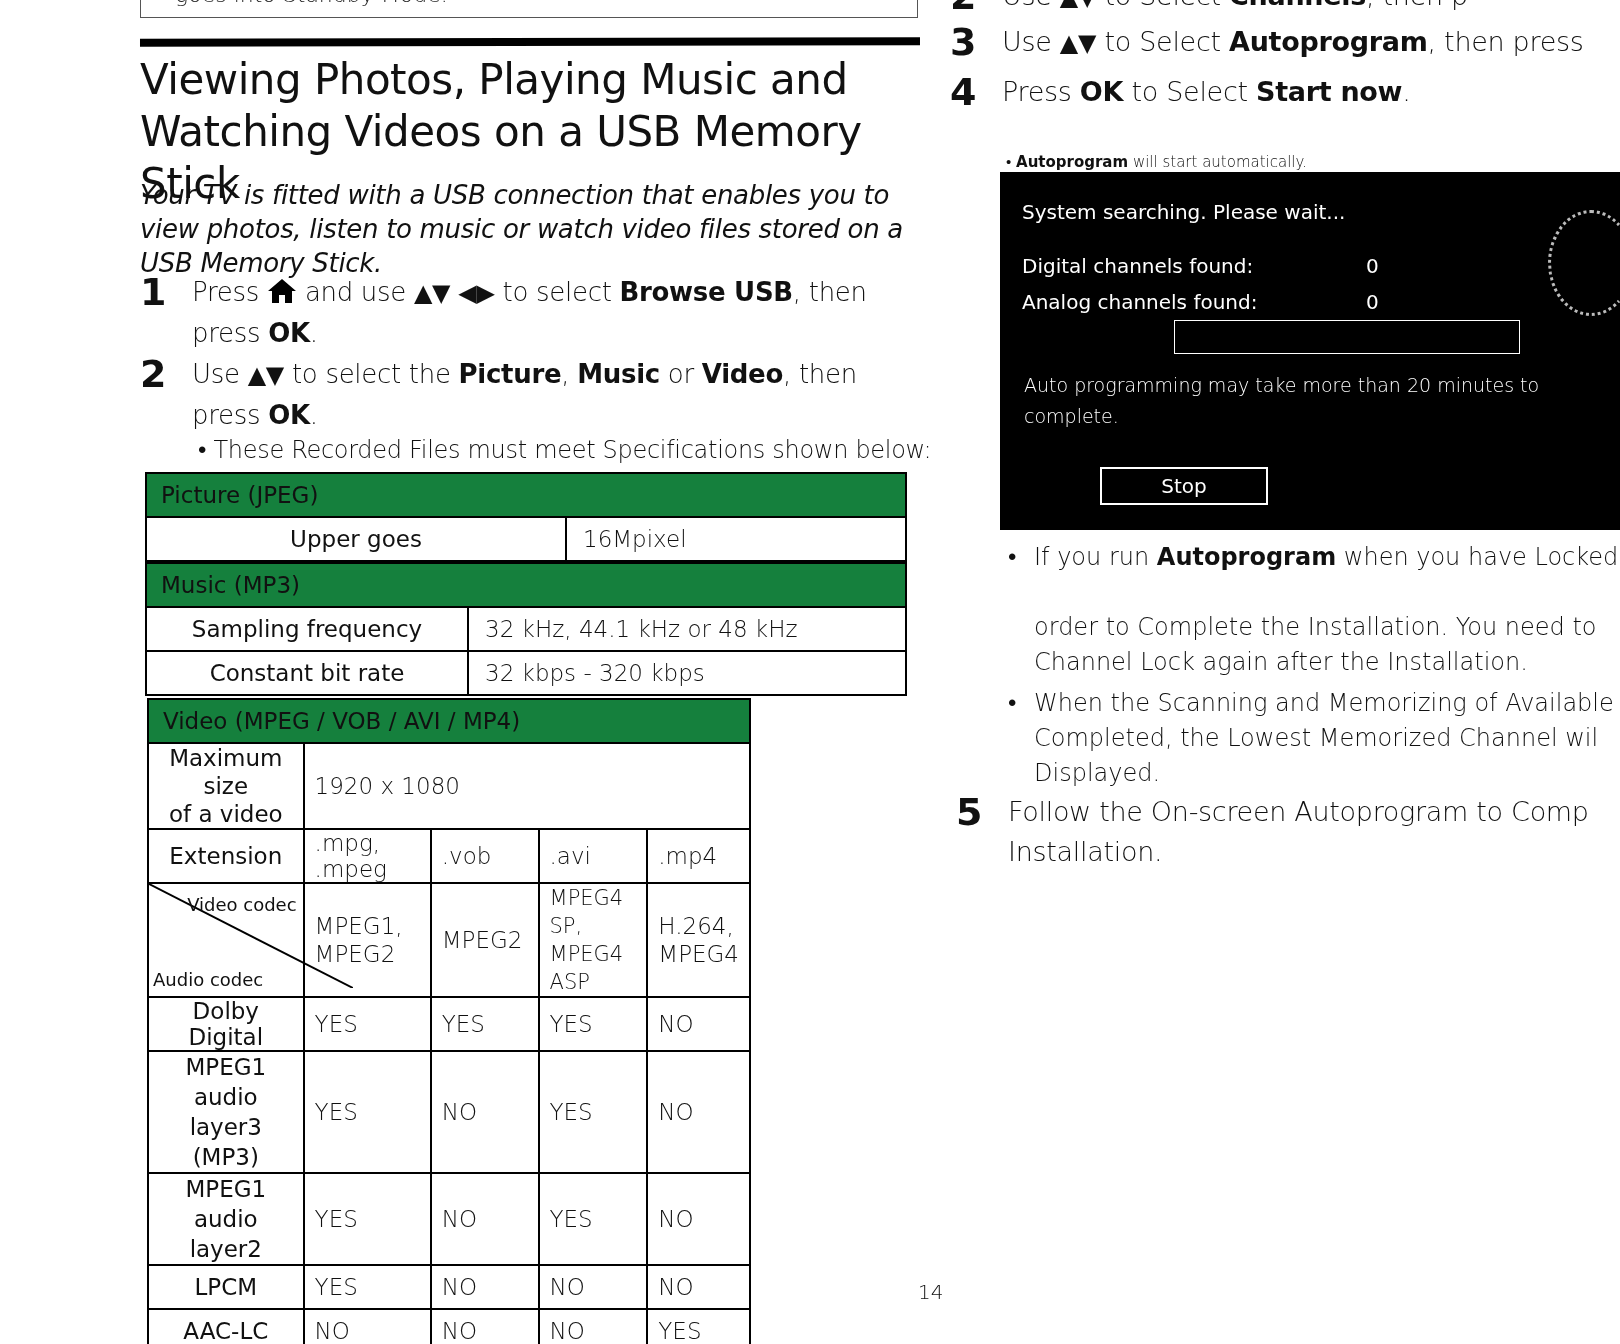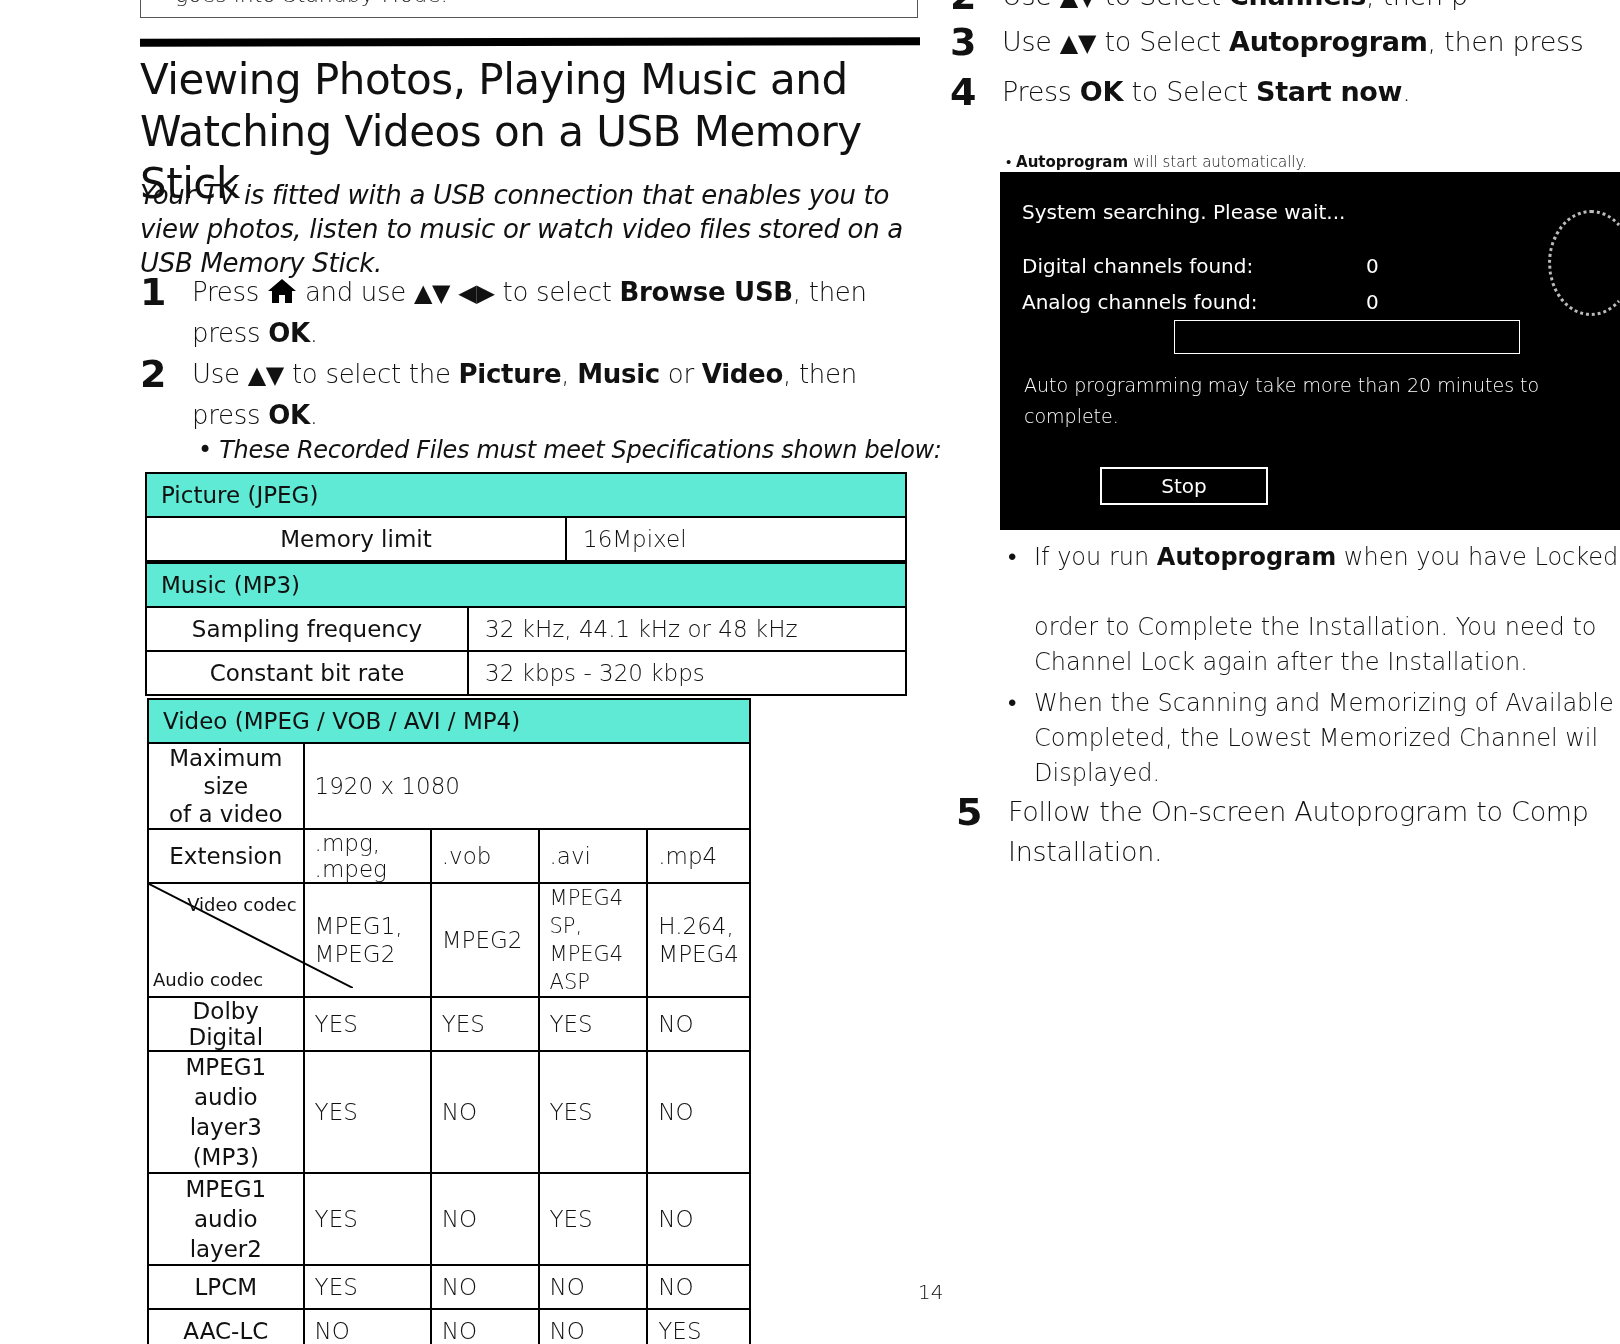--- a/index.html
+++ b/index.html
@@ -36,21 +36,21 @@
   }
   .step-text { position: absolute; left: 52px; top: 0; }
   .arrow { font-size: 24px; }
   .bullet-line {
     font-size: 24px; line-height: 32px; font-weight: 300; letter-spacing: -0.3px;
   }
 
   
   .spec { left: 145px; width: 762px; border-collapse: collapse; font-size: 23px; }
   .spec td { border: 2px solid #000; padding: 0 10px; height: 42px; vertical-align: middle; }
-  .spec .sec { text-align: left; background: #5eead4; padding-left: 14px; }
+  .spec .sec { text-align: left; background: #15803d; padding-left: 14px; }
   .spec .lbl { text-align: center; }
   .spec .val { text-align: left; padding-left: 16px; font-weight: 300; }
   .spec .c { font-weight: 300; }
   .diag-cell { position: relative; height: 104px; padding: 0 !important; }
   .diag-cell svg { position: absolute; left: 0; top: 0; }
   .diag-vc { position: absolute; right: 6px; top: 10px; font-size: 18px; }
   .diag-ac { position: absolute; left: 4px; bottom: 6px; font-size: 18px; }
 
   .pagenum { left: 918px; top: 1280px; font-size: 20px; font-weight: 300; }
 
@@ -121,31 +121,31 @@
     <span>to select the</span>
     <b>Picture</b><span>,</span>
     <b>Music</b>
     <span>or</span>
     <b>Video</b><span>, then</span><br>
     <span>press</span>
     <b>OK</b><span>.</span>
   </div>
 </div>
 
-<div class="abs bullet-line" style="left:198px; top:434px; white-space:nowrap;font-style:italic;">
+<div class="abs bullet-line" style="left:198px; top:434px; white-space:nowrap;">
   <span>•&nbsp;</span><span>These Recorded Files must meet Specifications shown below:</span>
 </div>
 
 <table class="abs spec" style="top:472px;">
   <tbody>
       <tr>
         <td colspan="2" class="sec">Picture (JPEG)</td>
       </tr>
   <tr>
-    <td class="lbl" style="width:398px;">Memory limit</td>
+    <td class="lbl" style="width:398px;">Upper goes</td>
     <td class="val">16Mpixel</td>
   </tr>
 </tbody>
   </table>
 
 <table class="abs spec" style="top:562px;padding-left:36px;">
   <tbody>
       <tr>
         <td colspan="2" class="sec">Music (MP3)</td>
       </tr>

